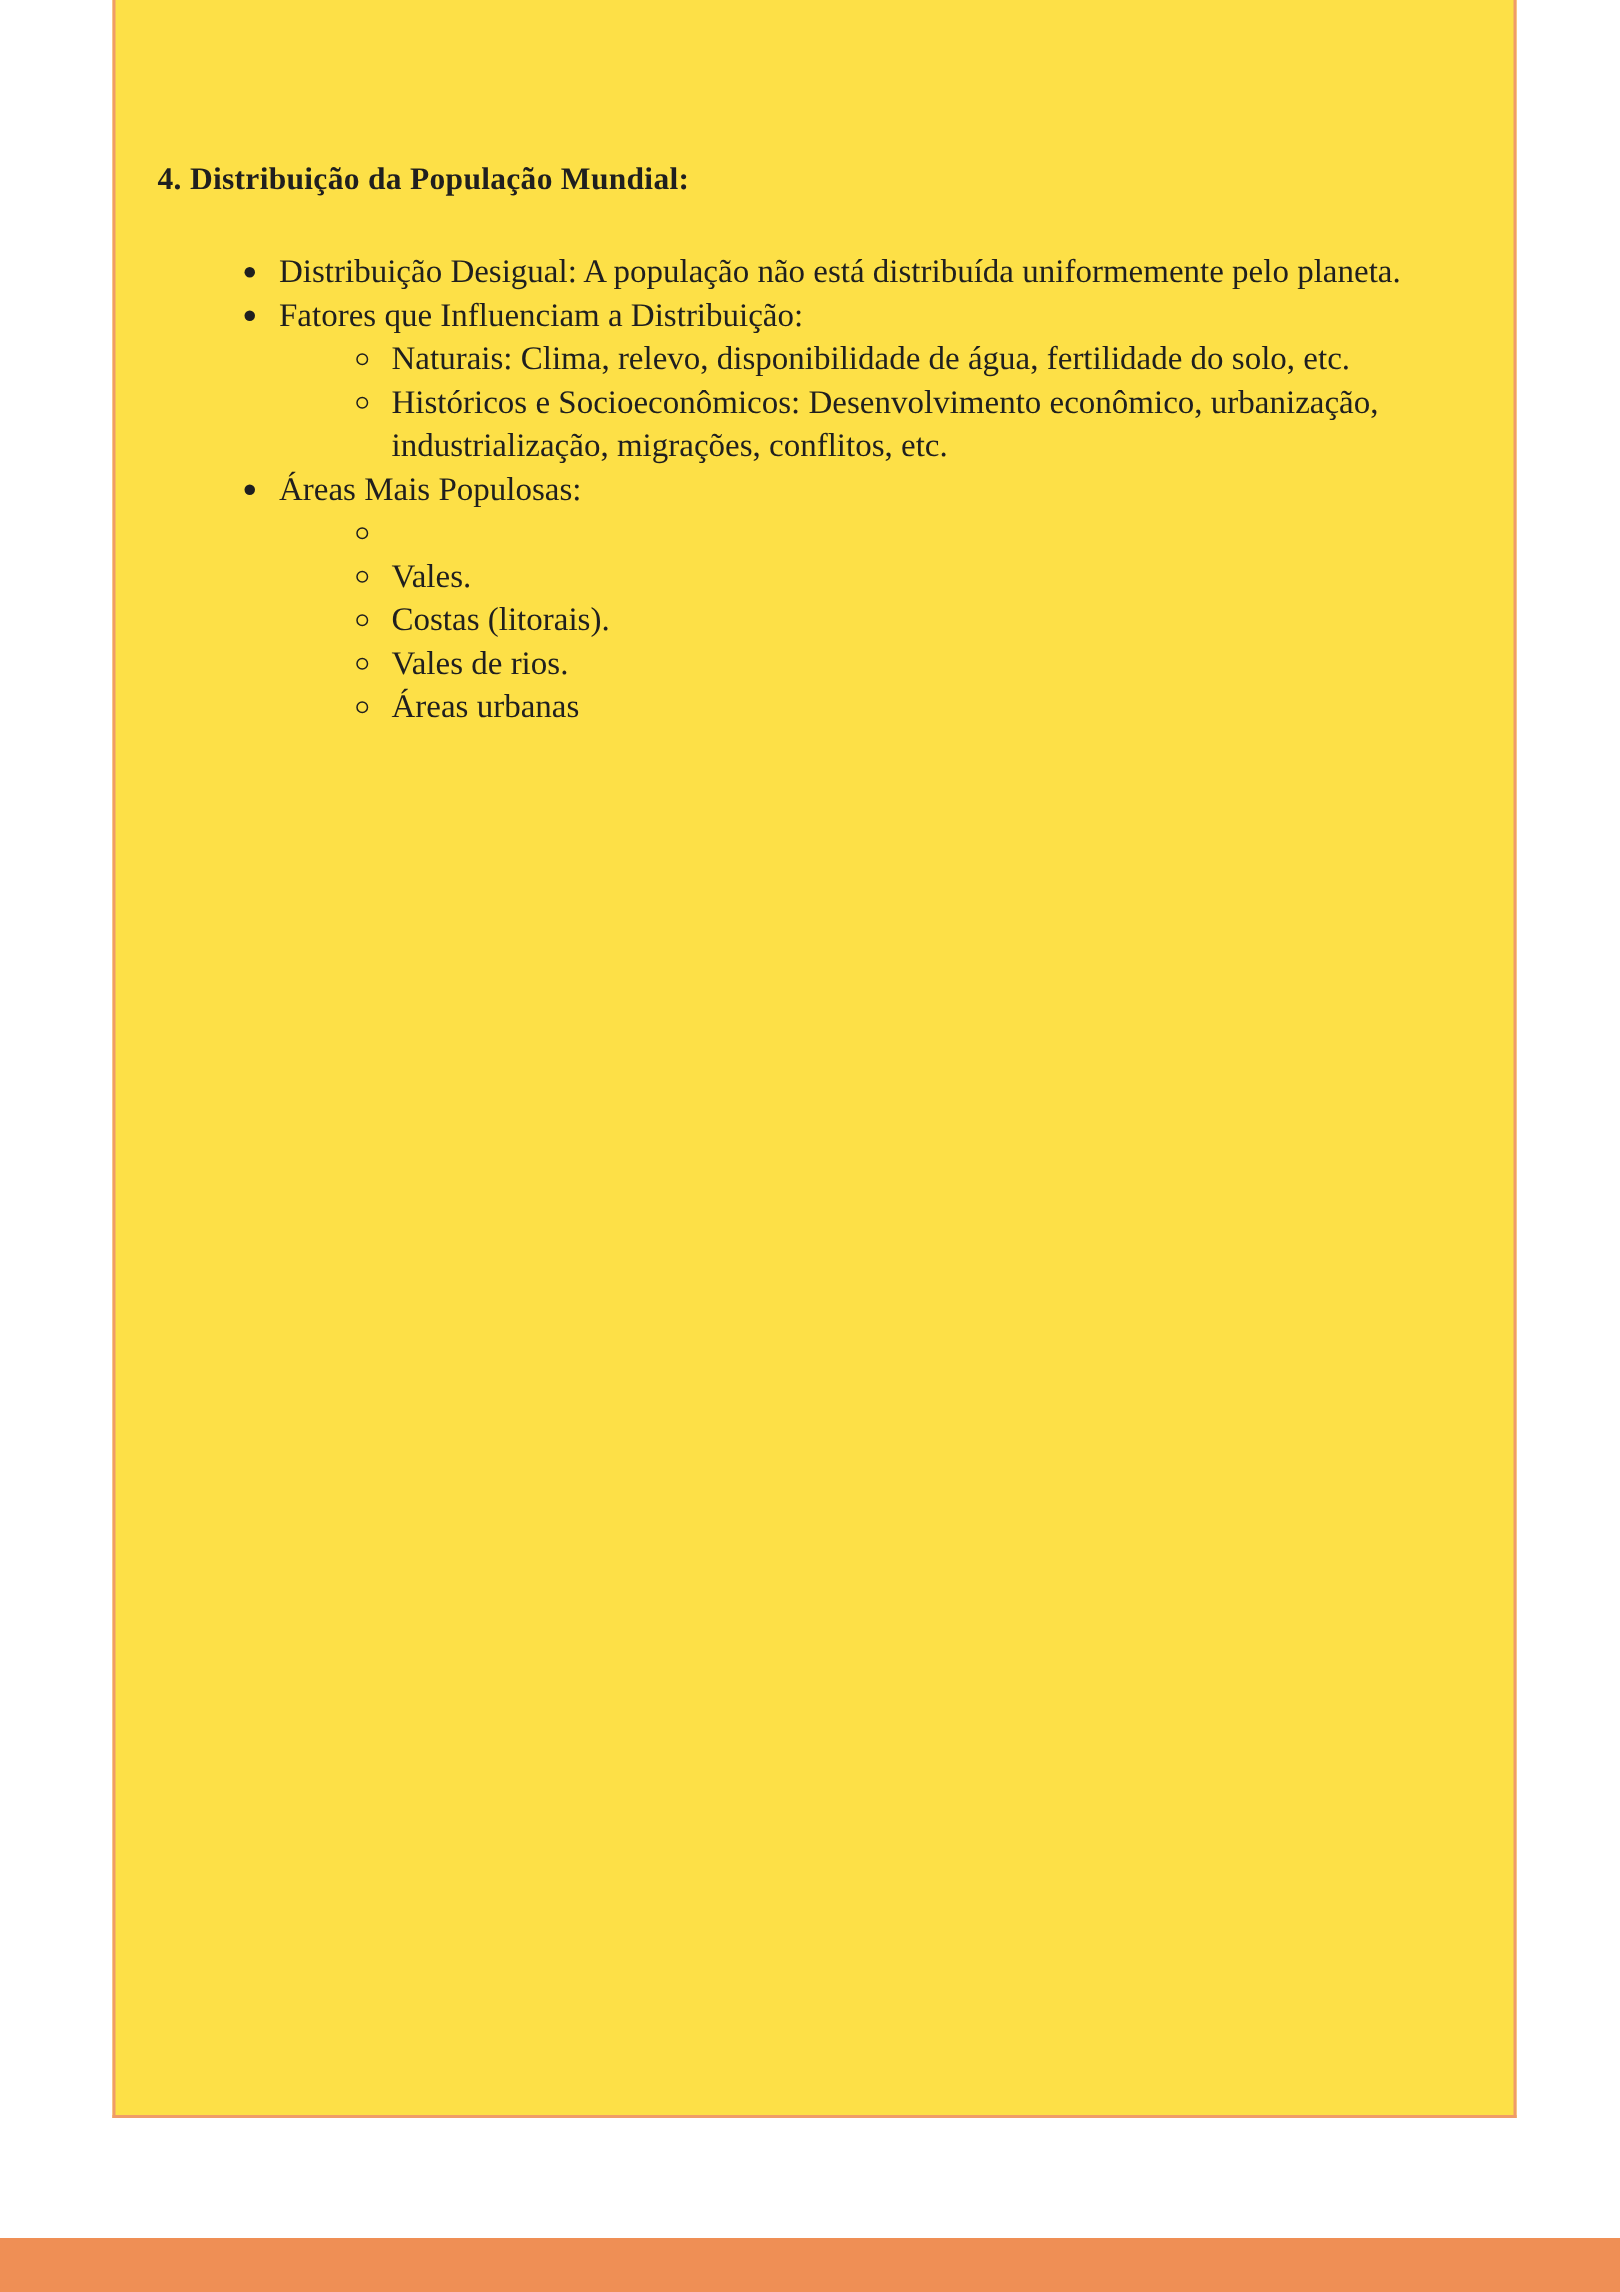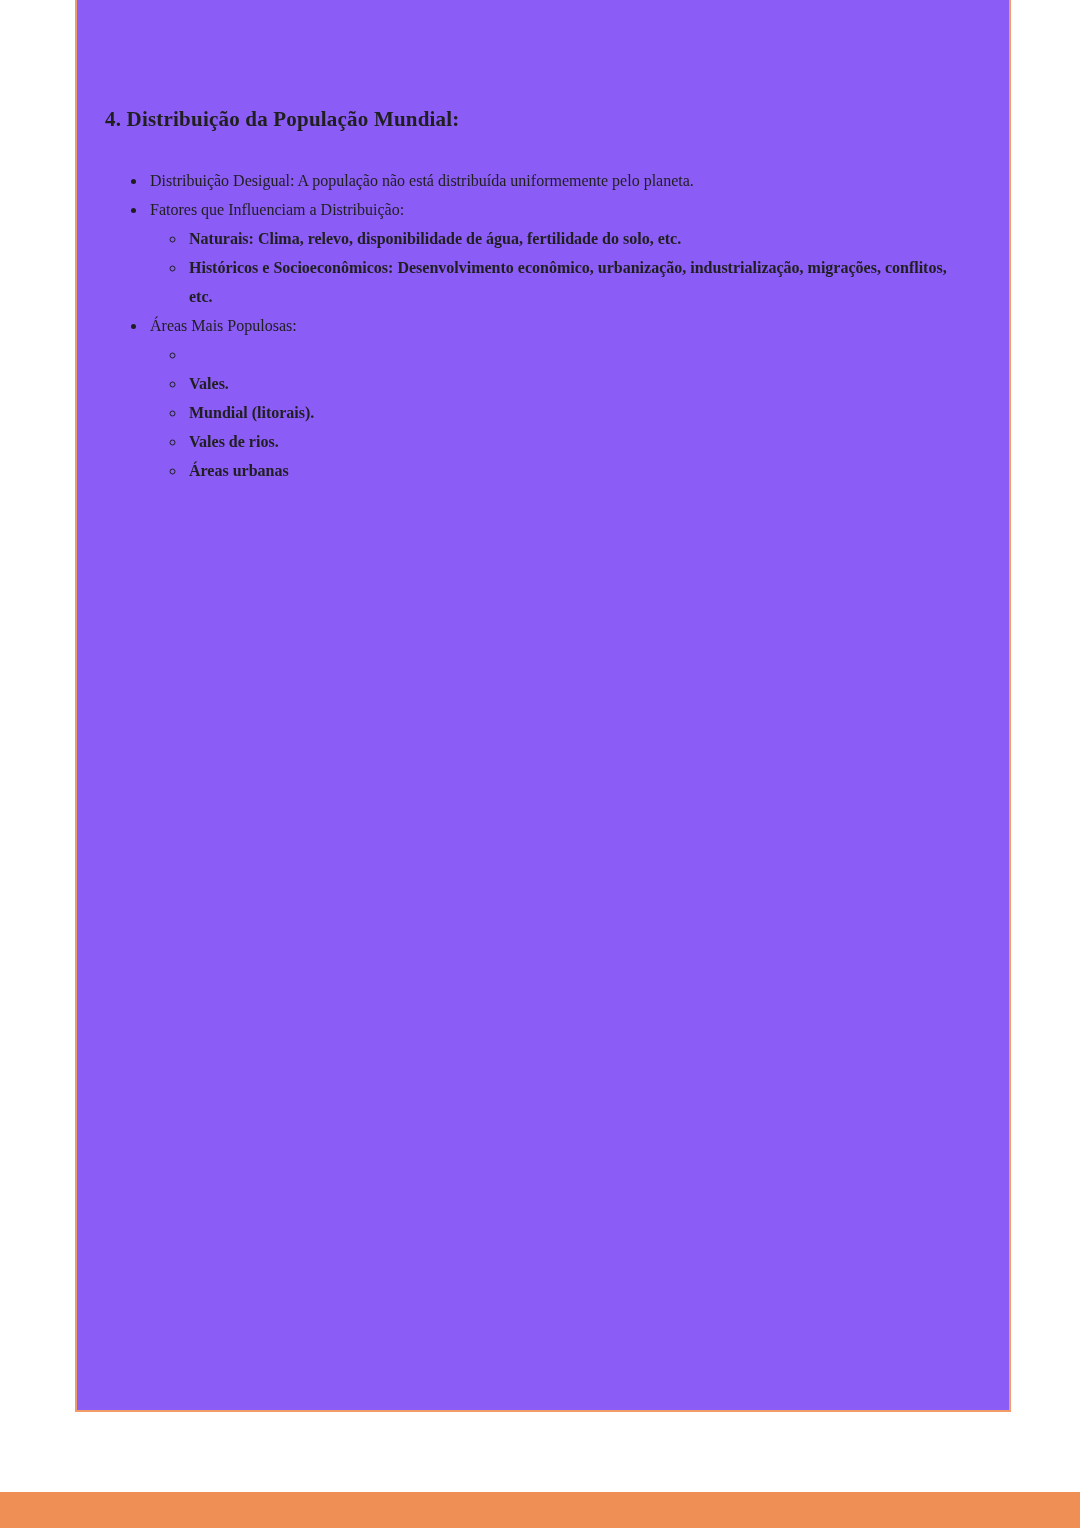--- a/index.html
+++ b/index.html
@@ -20,40 +20,41 @@
   }
   .frame {
     position: absolute;
     left: 75px;
     top: 0;
     width: 936px;
     height: 1412px;
     border-left: 2px solid var(--accent-border);
     border-right: 2px solid var(--accent-border);
     border-bottom: 2px solid var(--accent-border);
-    background: #8b5cf6;
+    background: #fde047;
   }
   .content {
     padding: 106px 60px 0 28px;
   }
   .heading {
     font-size: 21px;
     line-height: 26px;
     font-weight: bold;
     margin: 0 0 34px 0;
     letter-spacing: 0.2px;
   }
   ul { margin: 0; padding: 0; }
   li {
-    font-size: 16px;
+    font-size: 22px;
     line-height: 29px;
     padding-left: 3px;
+    margin-left: 36px;
   }
   .lv1 { padding-left: 42px; list-style-type: disc; }
-  .lv2 { padding-left: 36px; list-style-type: circle; font-weight: bold; }
+  .lv2 { padding-left: 36px; list-style-type: circle; }
   .lv3 { padding-left: 36px; list-style-type: square; }
   .lv3 li::marker { font-size: 14px; }
   .bottom-bar {
     position: absolute;
     left: 0;
     bottom: 0;
     width: 1080px;
     height: 36px;
     background: var(--accent-bar);
   }
@@ -88,21 +89,21 @@
 
         <li>
           <span>Áreas Mais Populosas:</span>
           <ul class="lv2">
             <li>
             </li>
             <li>
               <span>Vales.</span>
             </li>
             <li>
-              <span>Mundial (litorais).</span>
+              <span>Costas (litorais).</span>
             </li>
             <li>
               <span>Vales de rios.</span>
             </li>
             <li>
               <span>Áreas urbanas</span>
             </li>
           </ul>
         </li>
 

